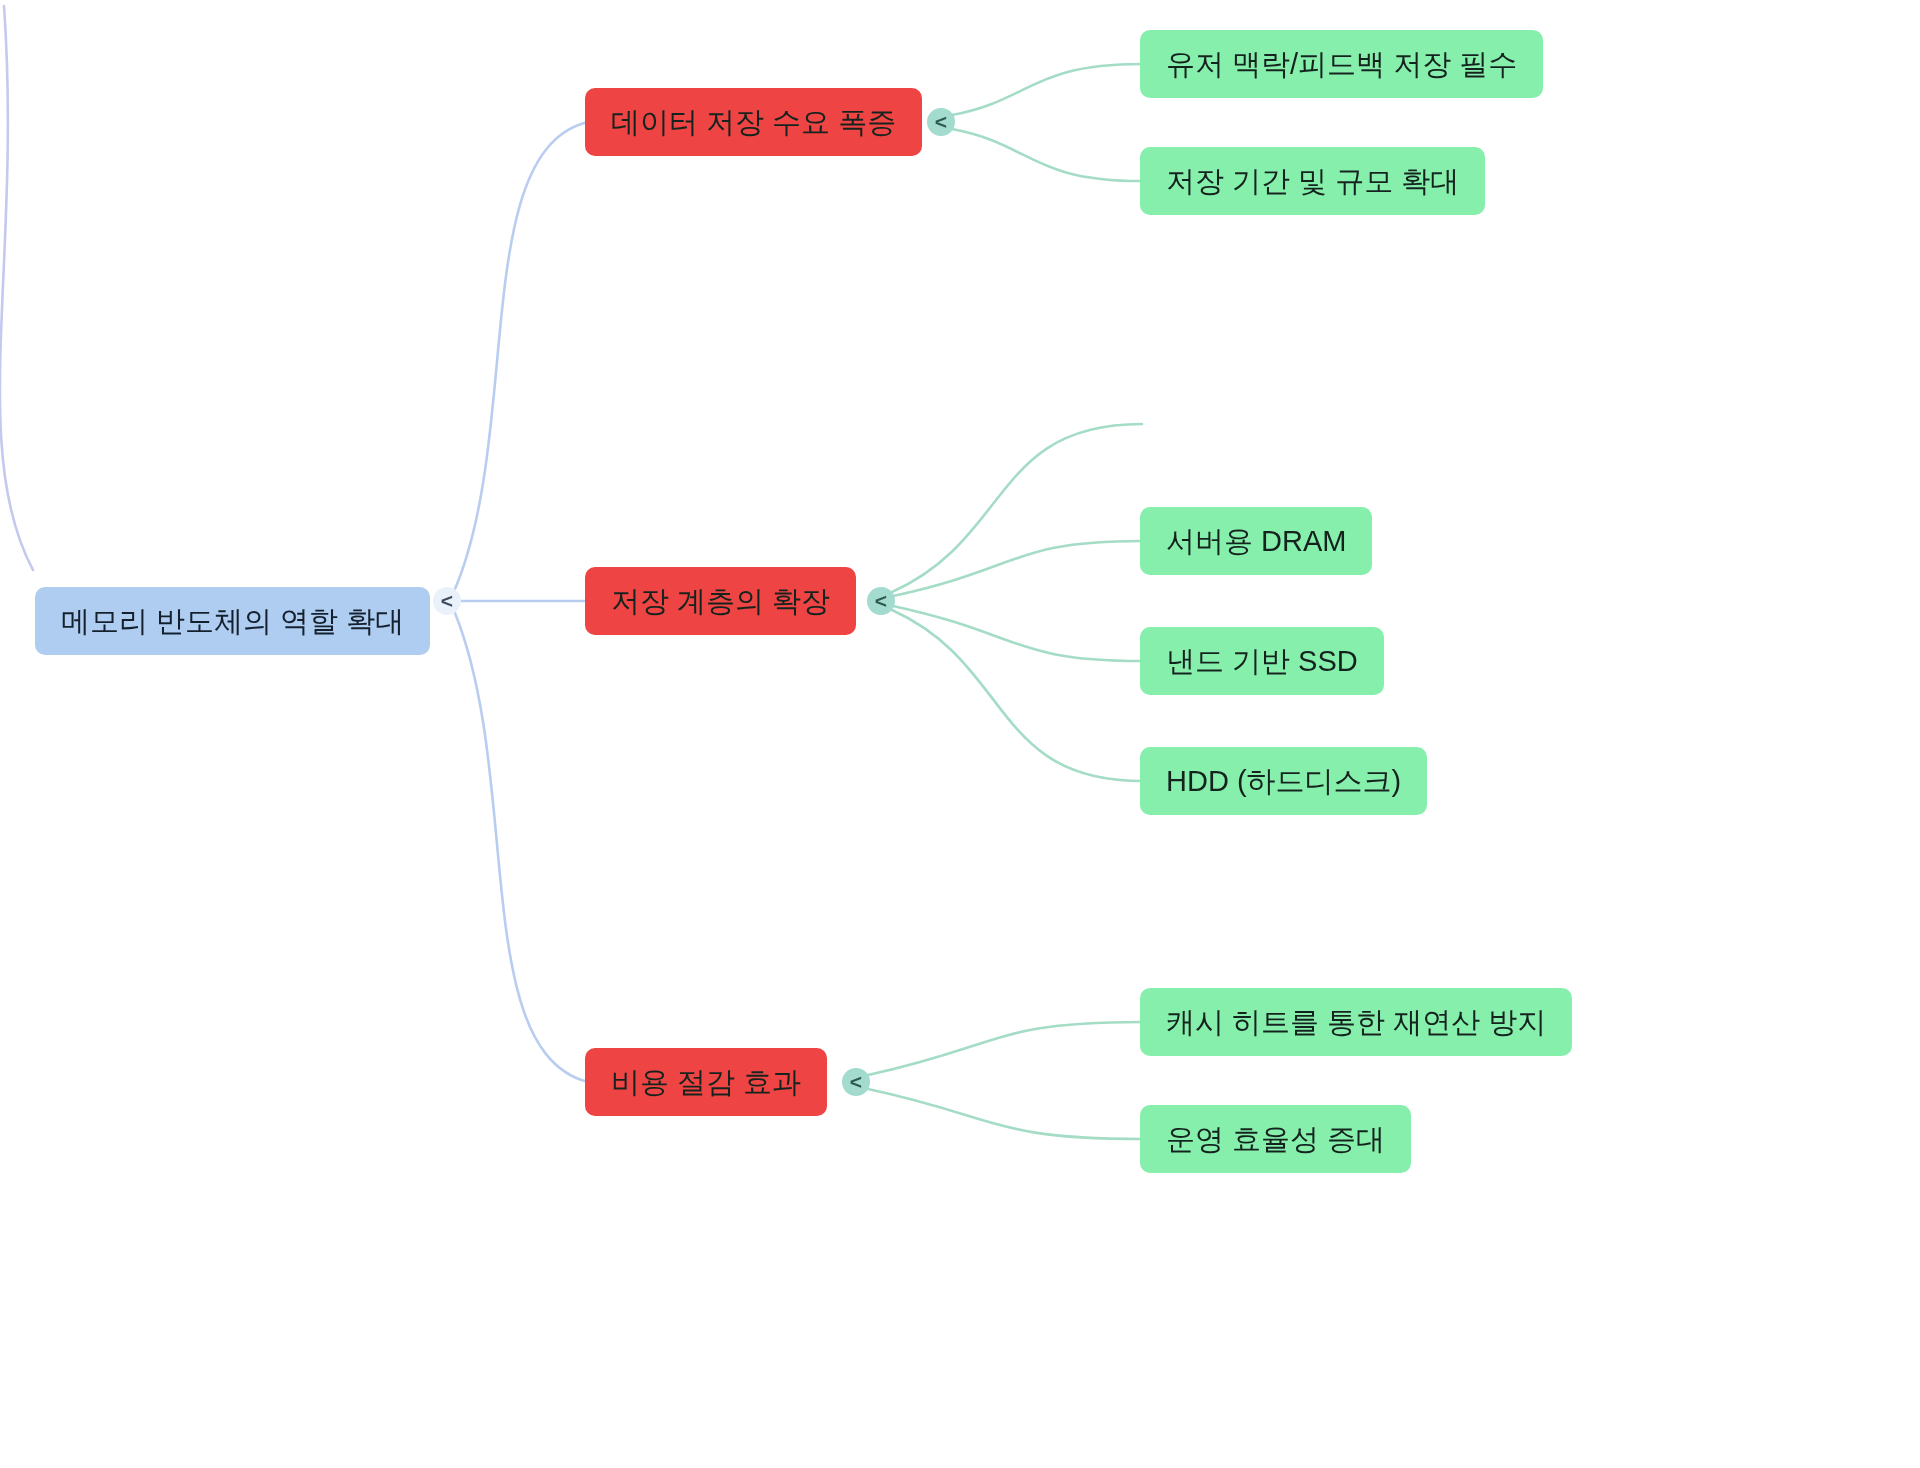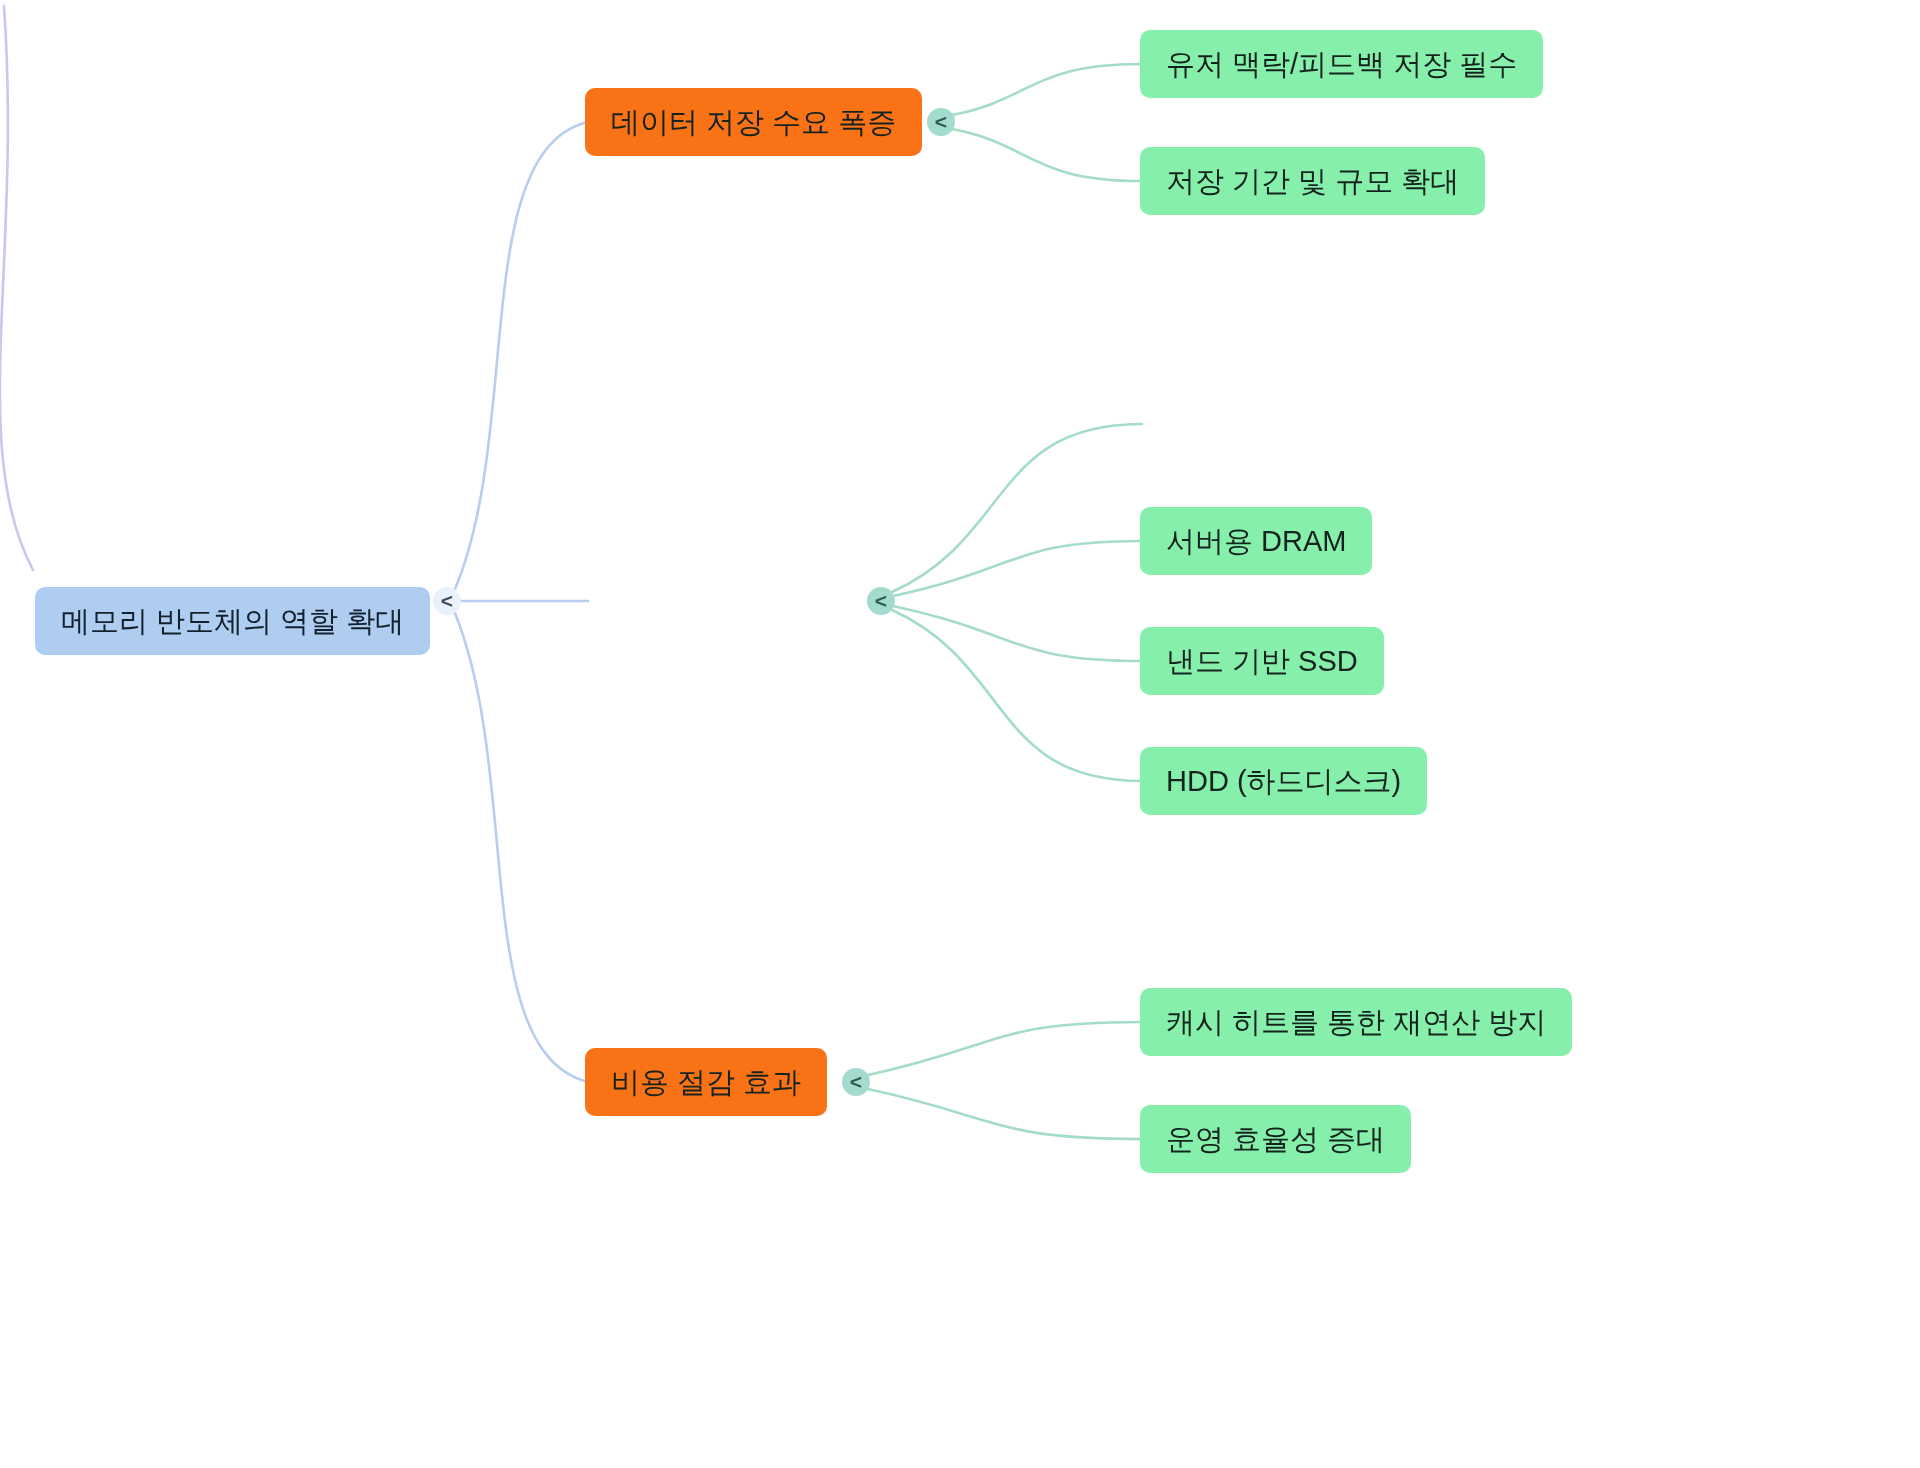--- a/index.html
+++ b/index.html
@@ -37,21 +37,21 @@
     white-space: nowrap;
     border-radius: 10px;
     padding: 15px 26px;
     font-size: 29px;
     line-height: 38px;
     color: #15231e;
     cursor: pointer;
     box-sizing: border-box;
   }
   .node-root   { background: #afcdf1; color: #14202e; margin-top: 20px; }
-  .node-branch { background: #f97316; }
+  .node-branch { background: #ef4444; }
   .node-leaf   { background: #86efac; }
 
   .toggle {
     position: absolute;
     transform: translate(-50%, -50%);
     width: 28px;
     height: 28px;
     border-radius: 50%;
     display: flex;
     align-items: center;
@@ -90,20 +90,21 @@
   </svg>
 
   <div class="node node-root" style="left:35px; top:601px;">메모리 반도체의 역할 확대</div>
   <div class="toggle toggle-root" style="left:447px; top:601px;">&lt;</div>
 
   <div class="node node-branch" style="left:585px; top:122px;">데이터 저장 수요 폭증</div>
   <div class="toggle toggle-branch" style="left:941px; top:122px;">&lt;</div>
   <div class="node node-leaf" style="left:1140px; top:64px;">유저 맥락/피드백 저장 필수</div>
   <div class="node node-leaf" style="left:1140px; top:181px;">저장 기간 및 규모 확대</div>
 
+  <div class="node node-branch" style="left:585px; top:601px;">저장 계층의 확장</div>
   <div class="toggle toggle-branch" style="left:881px; top:601px;">&lt;</div>
   <div class="node node-leaf" style="left:1140px; top:541px;">서버용 DRAM</div>
   <div class="node node-leaf" style="left:1140px; top:661px;">낸드 기반 SSD</div>
   <div class="node node-leaf" style="left:1140px; top:781px;">HDD (하드디스크)</div>
 
   <div class="node node-branch" style="left:585px; top:1082px;text-align:center;">비용 절감 효과</div>
   <div class="toggle toggle-branch" style="left:856px; top:1082px;">&lt;</div>
   <div class="node node-leaf" style="left:1140px; top:1022px;">캐시 히트를 통한 재연산 방지</div>
   <div class="node node-leaf" style="left:1140px; top:1139px;">운영 효율성 증대</div>
 

